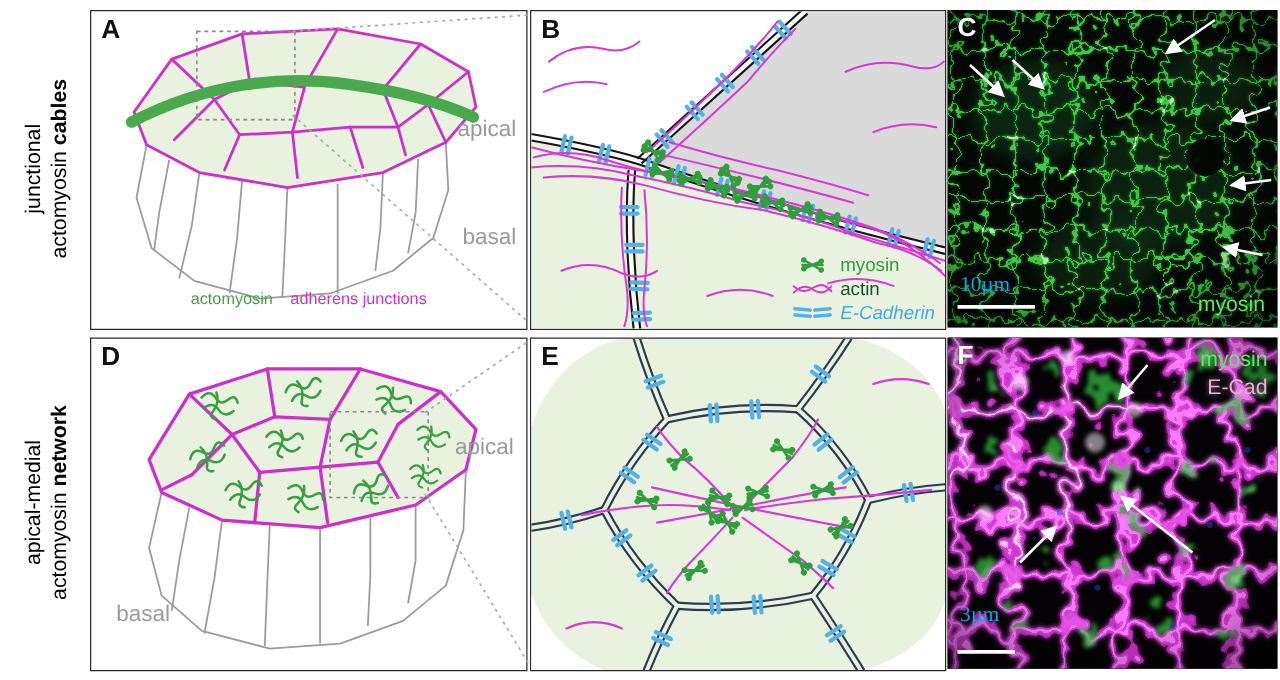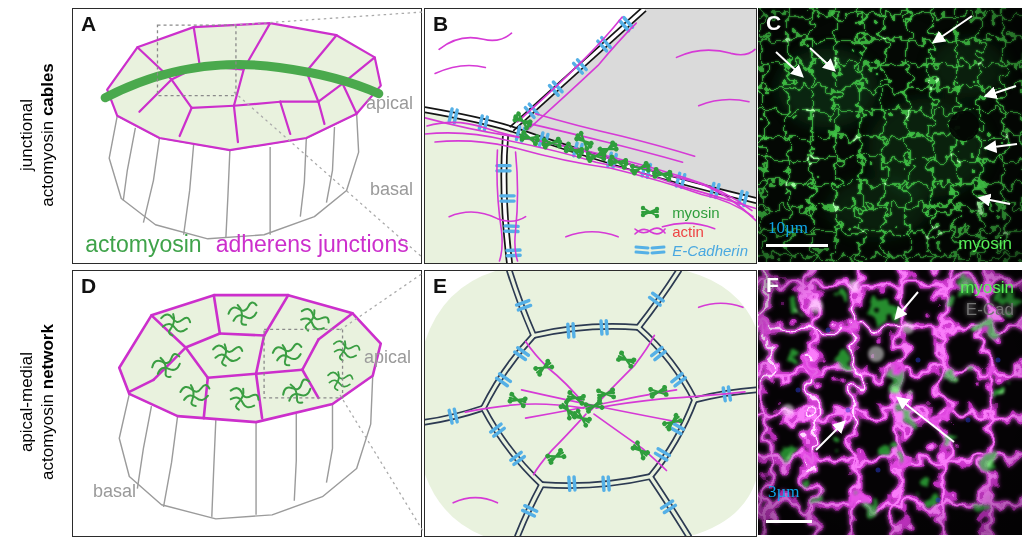--- a/index.html
+++ b/index.html
@@ -4,36 +4,36 @@
 <style>
   html,body{margin:0;padding:0;background:#fff;}
   .fig{position:relative;width:1024px;height:544px;background:#fff;overflow:hidden;
        font-family:"Liberation Sans",sans-serif;}
   .panel{position:absolute;overflow:hidden;background:#fff;}
   .panel.bordered{border:1px solid #2b2b2b;}
   .panel > svg{position:absolute;inset:0;width:100%;height:100%;}
   .letter{position:absolute;left:8px;top:3px;font-size:21px;font-weight:bold;color:#111;z-index:5;}
   .letter.light{color:#fff;text-shadow:0 0 3px rgba(0,0,0,.6);}
   .glabel{position:absolute;font-size:18px;color:#9a9a9a;z-index:5;}
-  .caption{position:absolute;left:0;right:0;bottom:5px;text-align:center;font-size:23px;z-index:5;}
+  .caption{position:absolute;left:0;right:0;bottom:17px;text-align:center;font-size:13px;z-index:5;}
   .caption .g{color:#3fa34a;margin-right:14px;}
   .caption .m{color:#cc2fcc;}
   .side-label{position:absolute;width:250px;text-align:center;transform:rotate(-90deg);
               font-size:17px;line-height:21px;color:#000;}
   .side-label .b{font-weight:bold;}
   .legend{position:absolute;right:8px;bottom:4px;display:flex;flex-direction:column;gap:1px;z-index:6;background:rgba(255,255,255,.0);}
   .legend .row{display:flex;align-items:center;gap:5px;height:18px;}
   .legend .row svg{width:34px;height:14px;flex:0 0 auto;}
   .legend .t{font-size:15px;line-height:15px;}
-  .t-my{color:#2f9e3c;}.t-ac{color:#ef4444;}.t-ec{color:#4aa8e0;font-style:italic;}
+  .t-my{color:#2f9e3c;}.t-ac{color:#14532d;}.t-ec{color:#4aa8e0;font-style:italic;}
   .scaletext{position:absolute;color:#0ea5e9;font-size:17px;z-index:6;font-family:Liberation Serif, serif;}
   .scalebar{position:absolute;height:3px;background:#fff;z-index:6;}
   .chan{position:absolute;font-size:17px;z-index:6;text-align:right;}
   .chan.g{color:#57ef57;}
-  .chan.m{color:#737373;text-shadow:0 0 5px rgba(255,255,255,.55);}
+  .chan.m{color:#f9a8d4;text-shadow:0 0 5px rgba(255,255,255,.55);}
   .overlay{position:absolute;inset:0;width:1024px;height:544px;pointer-events:none;z-index:4;}
 </style>
 </head>
 <body>
 
 <div class="fig">
 
   <div class="side-label" style="left:-88px;top:114px;">
     <div><span>junctional</span></div>
     <div><span>actomyosin</span>

